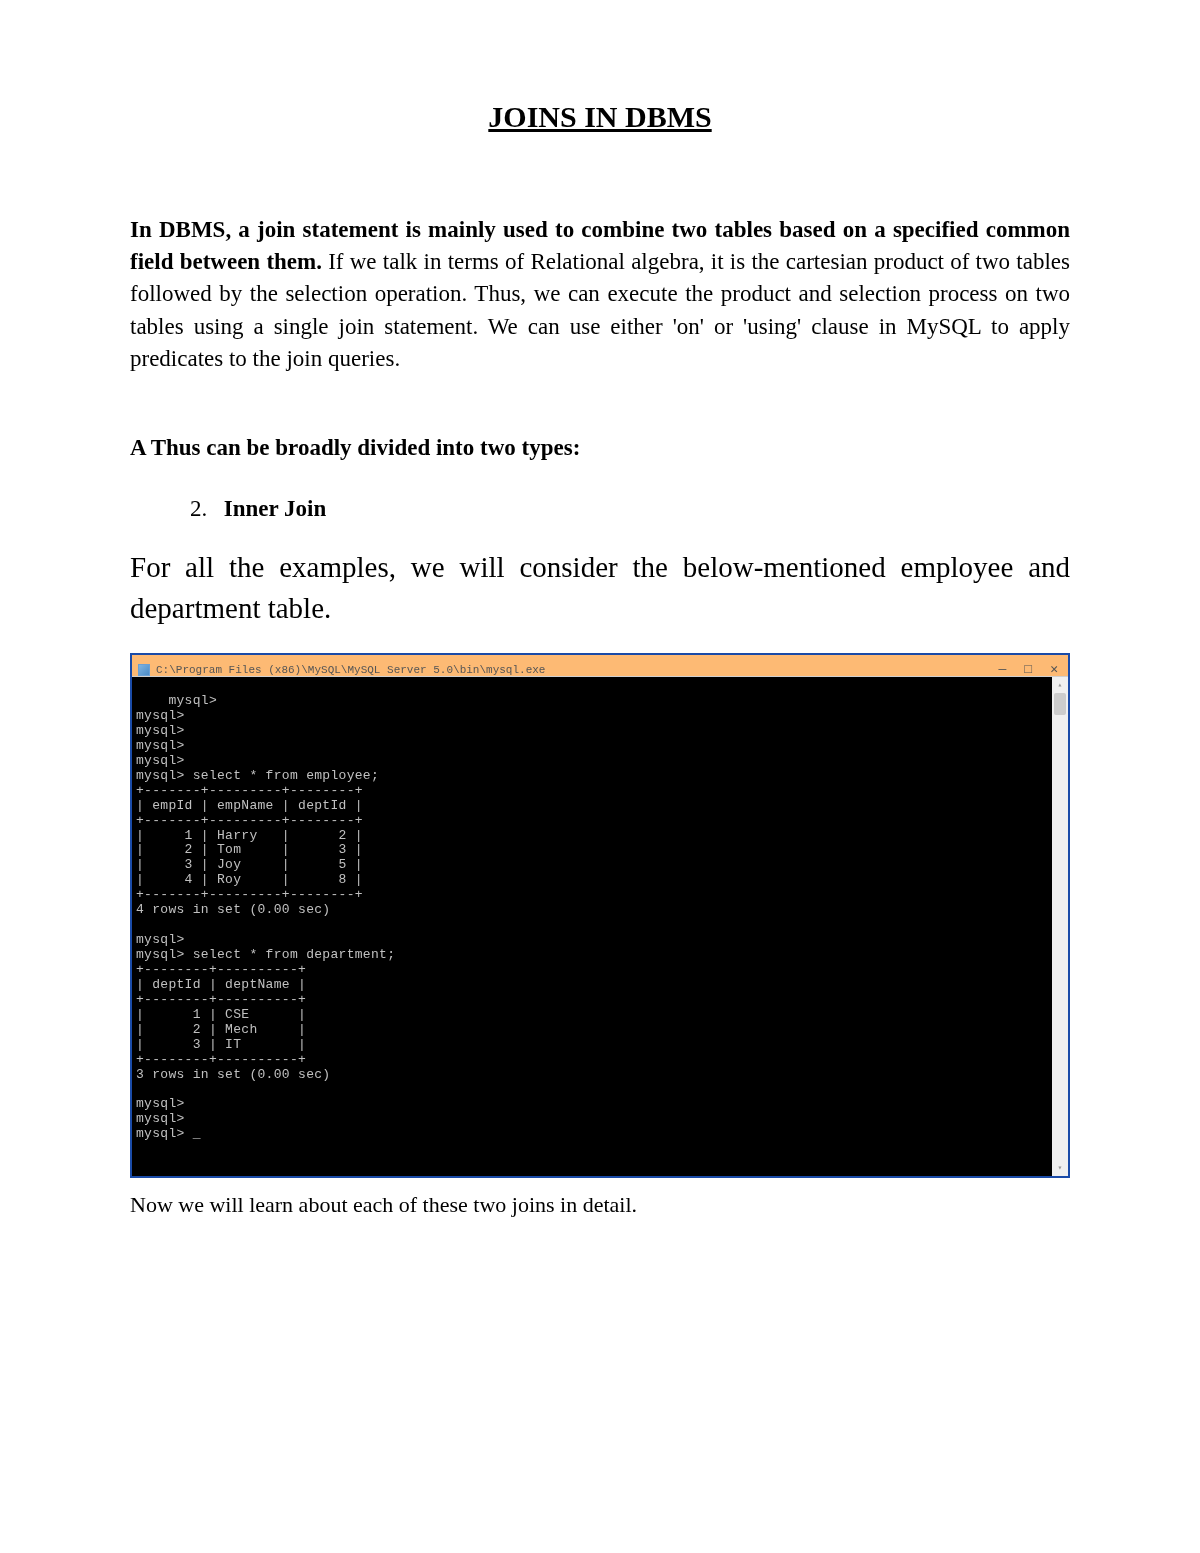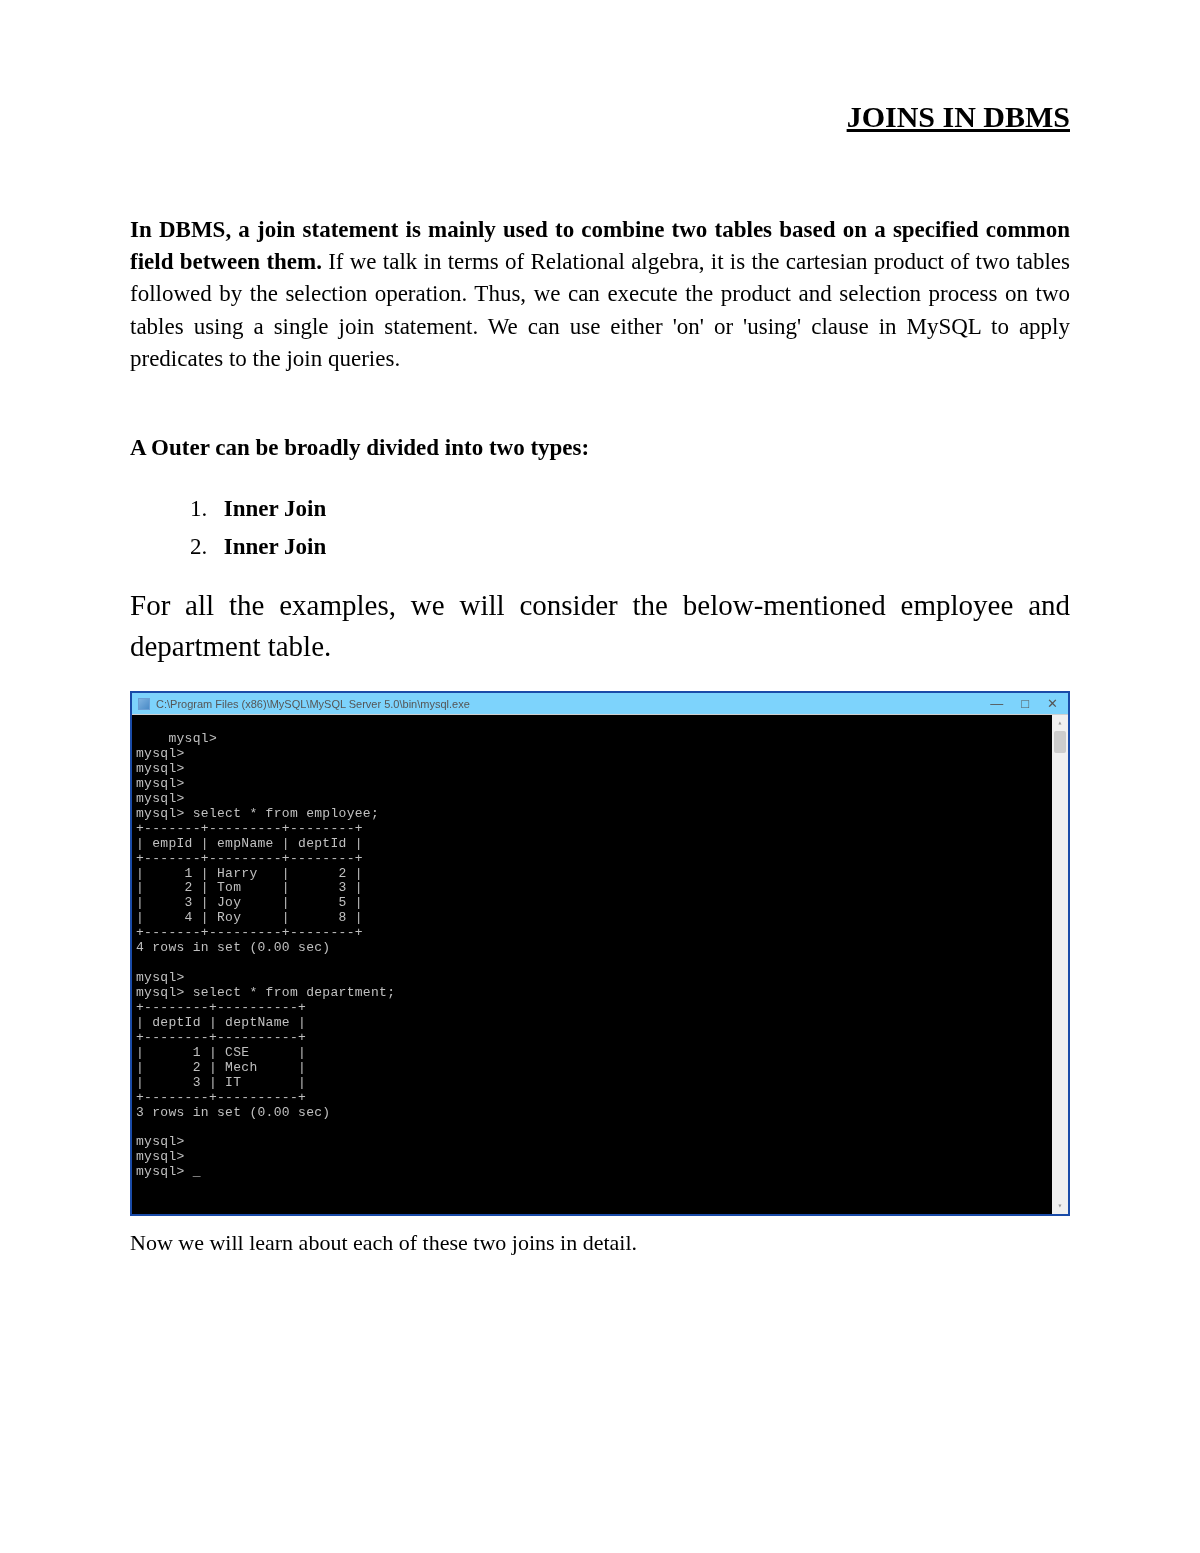--- a/index.html
+++ b/index.html
@@ -9,21 +9,21 @@
     }
     body {
       background: #ffffff;
       font-family: 'Times New Roman', Times, serif;
       width: 1200px;
       height: 1553px;
       padding: 100px 130px 100px 130px;
       color: #000000;
     }
     .title {
-      text-align: right;
+      text-align: center;
       font-size: 30px;
       font-weight: bold;
       text-decoration: underline;
       margin-bottom: 80px;
     }
     .intro-para {
       font-size: 23px;
       line-height: 1.4;
       text-align: justify;
       margin-bottom: 60px;
@@ -57,26 +57,26 @@
       text-align: justify;
       margin-bottom: 25px;
     }
     .terminal-wrapper {
       border: 2px solid #1a4ba8;
       width: 100%;
       margin-bottom: 12px;
       position: relative;
     }
     .terminal-titlebar {
-      background: #7dd3fc;
+      background: #fdba74;
       height: 22px;
       display: flex;
-      align-items: center;
+      align-items: flex-end;
       padding: 0 6px;
-      font-family: Liberation Sans, sans-serif;
+      font-family: Liberation Mono, monospace;
       font-size: 11px;
       color: #333;
       border-bottom: 1px solid #d0d0d0;
     }
     .terminal-icon {
       width: 12px;
       height: 12px;
       background: linear-gradient(135deg, #7fb3e0, #4a8bc7);
       border: 1px solid #6a9fd4;
       margin-right: 6px;
@@ -147,27 +147,23 @@
   </style>
 </head>
 <body>
 
 <h1 class="title">JOINS IN DBMS</h1>
 
 <p class="intro-para">
   <span class="intro-bold">In DBMS, a join statement is mainly used to combine two tables based on a specified common field between them.</span><span> If we talk in terms of Relational algebra, it is the cartesian product of two tables followed by the selection operation. Thus, we can execute the product and selection process on two tables using a single join statement. We can use either 'on' or 'using' clause in MySQL to apply predicates to the join queries.</span>
 </p>
 
-<h2 class="subheading">A Outer can be broadly divided into two types:</h2>
+<h2 class="subheading">A Thus can be broadly divided into two types:</h2>
 
 <div class="list">
-  <div class="list-item">
-    <span class="list-num">1.</span>
-    <span class="list-text">Inner Join</span>
-  </div>
   <div class="list-item">
     <span class="list-num">2.</span>
     <span class="list-text">Inner Join</span>
   </div>
 </div>
 
 <p class="body-para">For all the examples, we will consider the below-mentioned employee and department table.</p>
 
 <div class="terminal-wrapper">
   <div class="terminal-titlebar">

